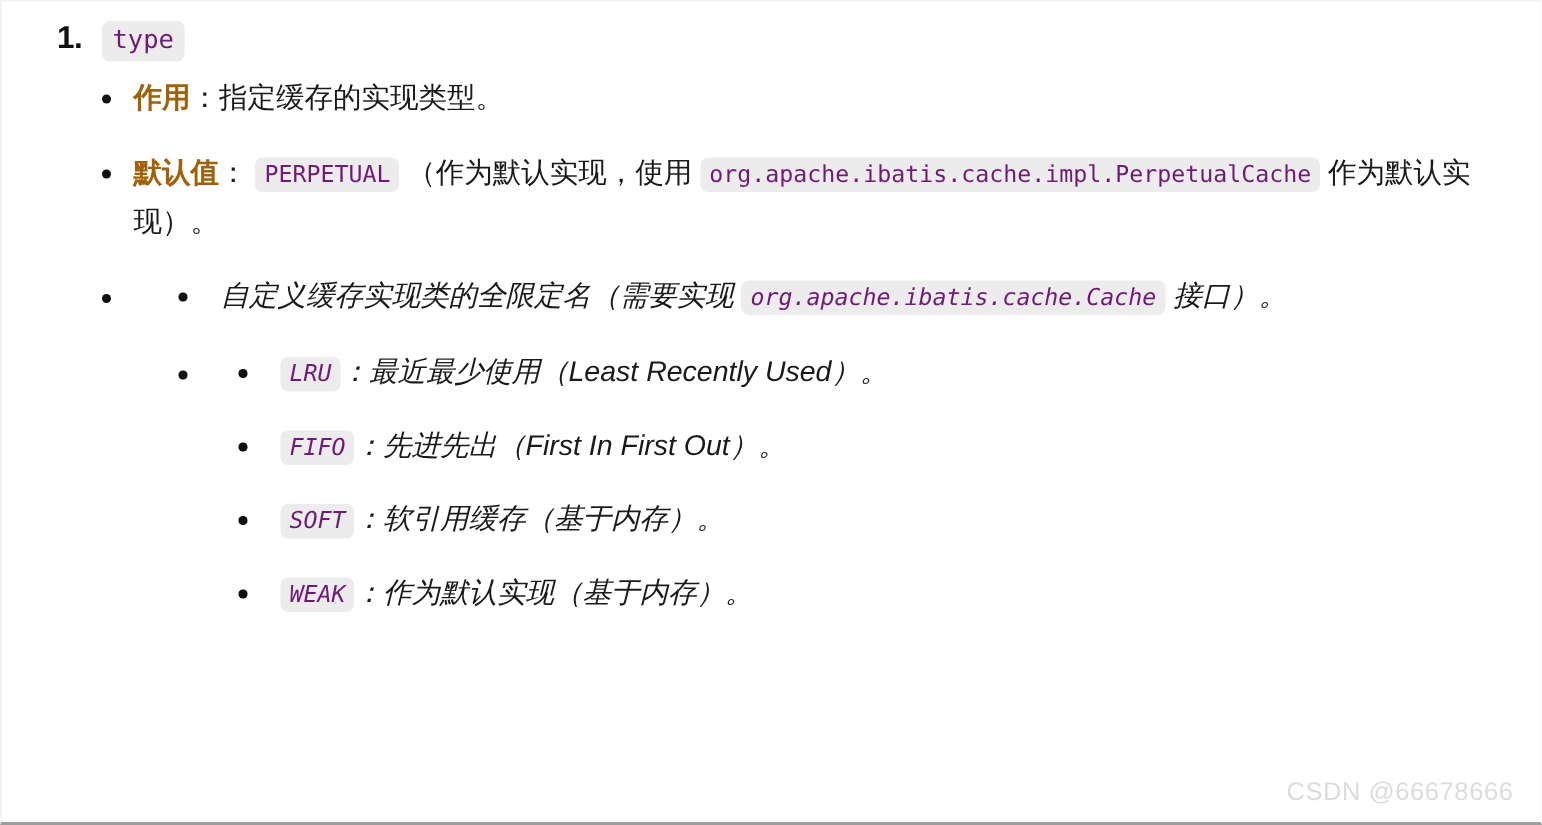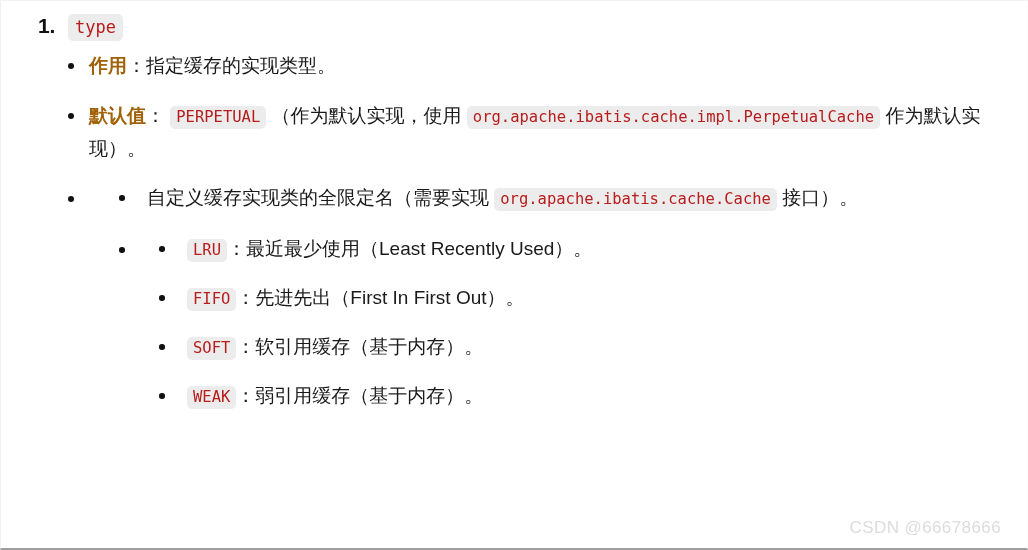--- a/index.html
+++ b/index.html
@@ -46,21 +46,21 @@
     letter-spacing: -0.3px;
   }
 
   
   ul.lvl1, ul.lvl2, ul.lvl3 {
     list-style: none;
     margin: 0;
     padding: 0;
   }
   ul.lvl1 { margin-top: 4px; }
-  ul.lvl2 { margin-top: 14px; }
+  ul.lvl2 { margin-top: 14px; font-style: italic; }
   ul.lvl3 { margin-top: 4px; }
 
   li.bullet-item {
     position: relative;
     font-size: 19px;
     color: #1a1a1a;
   }
   li.bullet-item > .bullet-dot {
     position: absolute;
     width: 6px;
@@ -110,32 +110,32 @@
   }
 
   .b { font-weight: bold; color: #a16207; }
 
   code.inline-code {
     font-family: "DejaVu Sans Mono", "Liberation Mono", monospace;
     background: #ececec;
     border-radius: 5px;
     padding: 2px 6px 3px 6px;
     font-size: 15.5px;
-    color: #b91c1c;
+    color: #701a75;
     white-space: nowrap;
     line-height: 1;
   }
   .ol-item code.inline-code {
     font-size: 17px;
     padding: 3px 7px 4px 7px;
   }
 
   .watermark {
     position: absolute;
-    right: 26px;
+    right: 18px;
     bottom: 10px;
     font-size: 17px;
     color: #dcdcdc;
     font-family: "Liberation Sans", sans-serif;
     letter-spacing: 0.4px;
     user-select: none;
   }
 </style>
 </head>
 <body>
@@ -192,21 +192,21 @@
                 <span class="bullet-text"><code class="inline-code">FIFO</code><span>：</span><span>先进先出（First In First Out）。</span></span>
               </li>
 
               <li class="bullet-item">
                 <span class="bullet-dot"></span>
                 <span class="bullet-text"><code class="inline-code">SOFT</code><span>：</span><span>软引用缓存（基于内存）。</span></span>
               </li>
 
               <li class="bullet-item">
                 <span class="bullet-dot"></span>
-                <span class="bullet-text"><code class="inline-code">WEAK</code><span>：</span><span>弱引用缓存（基于内存）。</span></span>
+                <span class="bullet-text"><code class="inline-code">WEAK</code><span>：</span><span>作为默认实现（基于内存）。</span></span>
               </li>
 
             </ul>
           </li>
 
         </ul>
       </li>
 
     </ul>
   </div>

